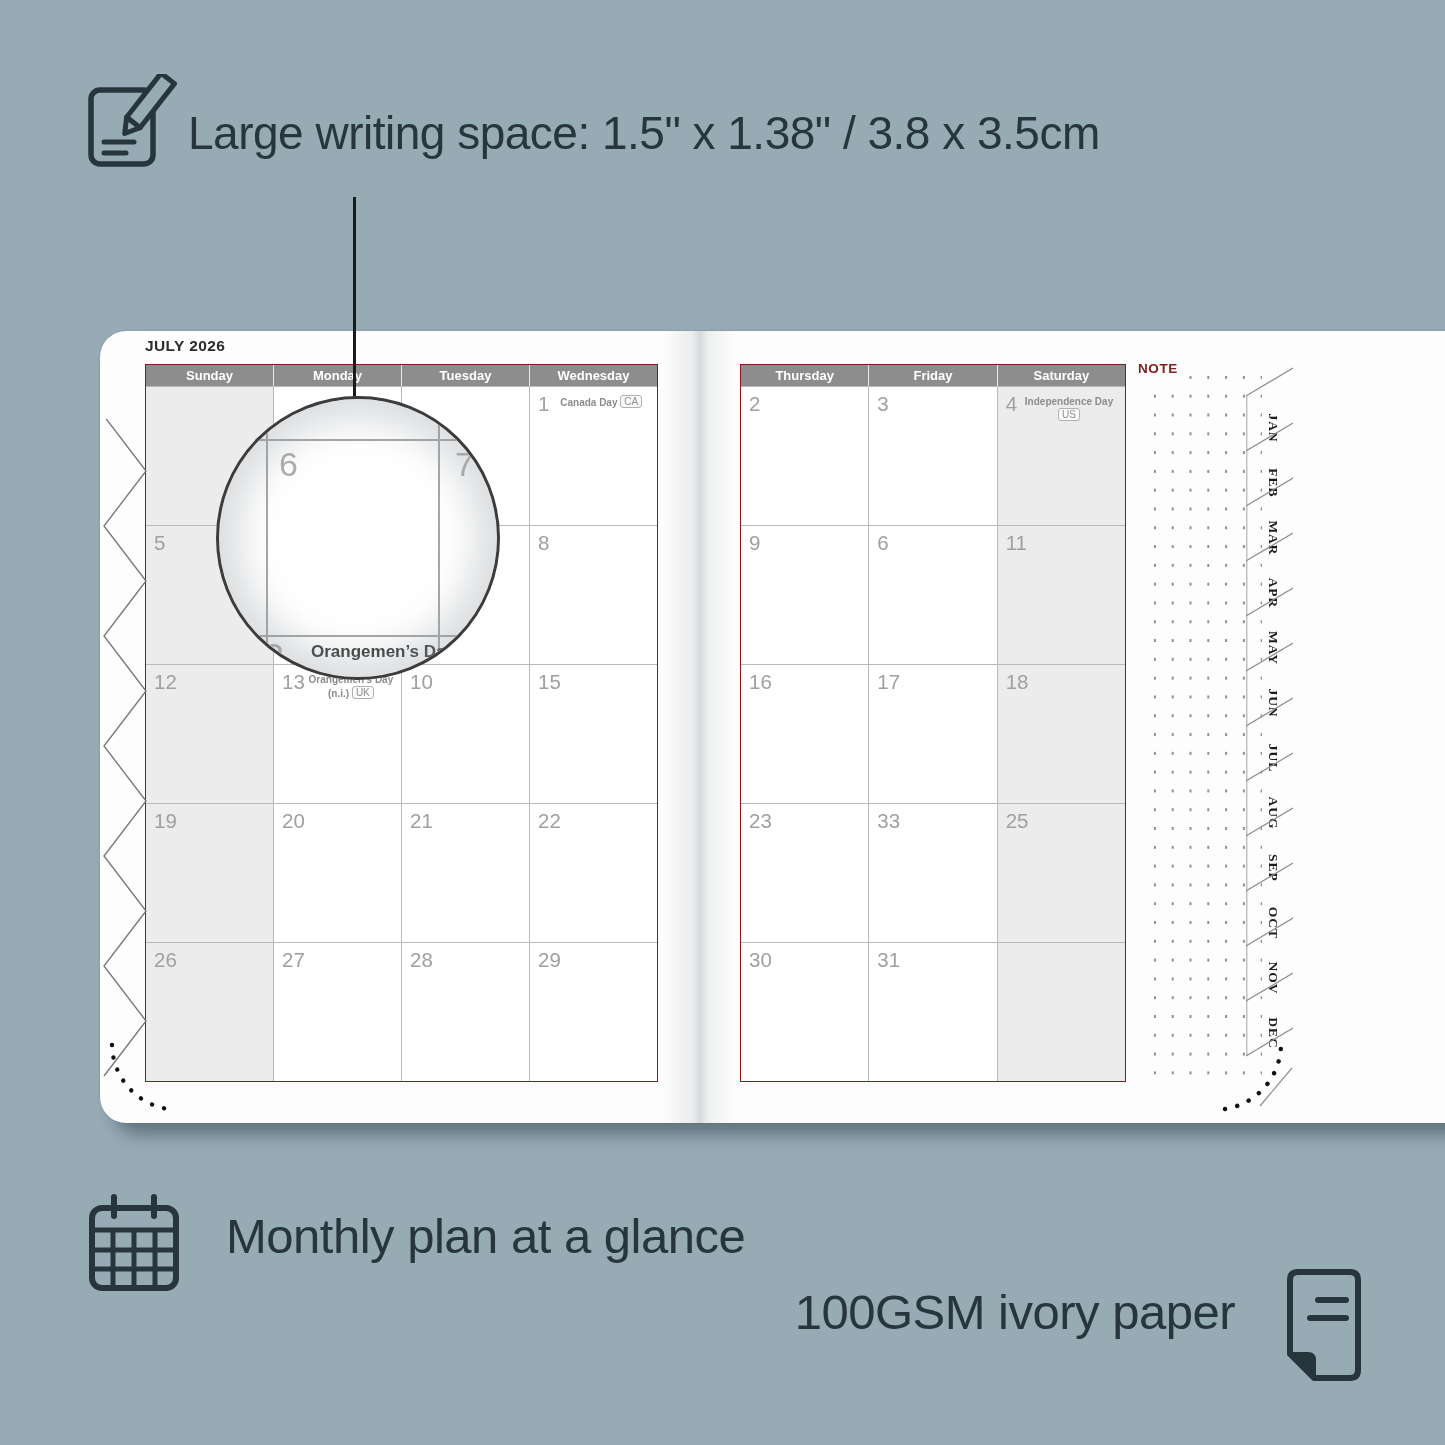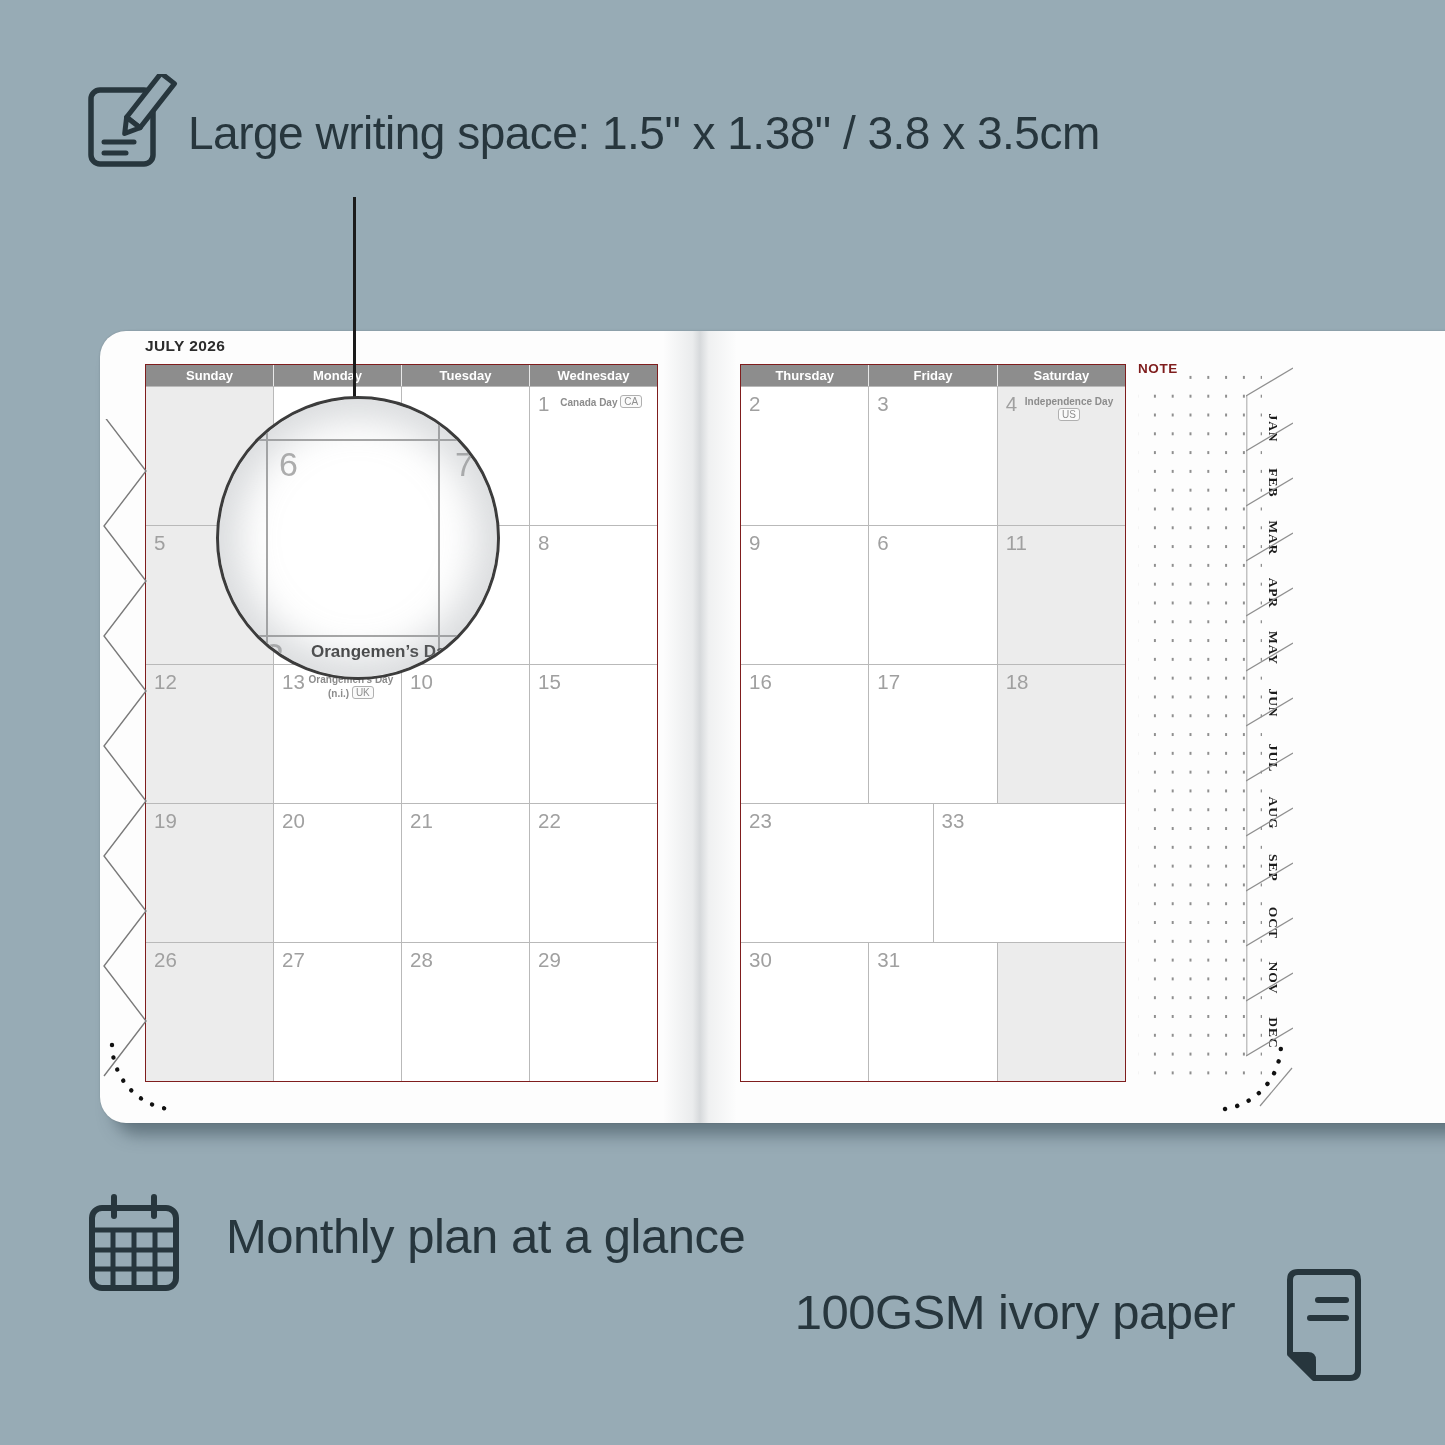--- a/index.html
+++ b/index.html
@@ -231,20 +231,23 @@
           <div class="cal-cell shaded">
             <span class="date-number">18</span>
           </div>
         </div>
         <div class="cal-row">
           <div class="cal-cell">
             <span class="date-number">23</span>
           </div>
           <div class="cal-cell">
             <span class="date-number">33</span>
+          </div>
+          <div class="cal-cell shaded">
+            <span class="date-number">25</span>
           </div>
         </div>
         <div class="cal-row">
           <div class="cal-cell">
             <span class="date-number">30</span>
           </div>
           <div class="cal-cell">
             <span class="date-number">31</span>
           </div>
           <div class="cal-cell shaded"></div>

